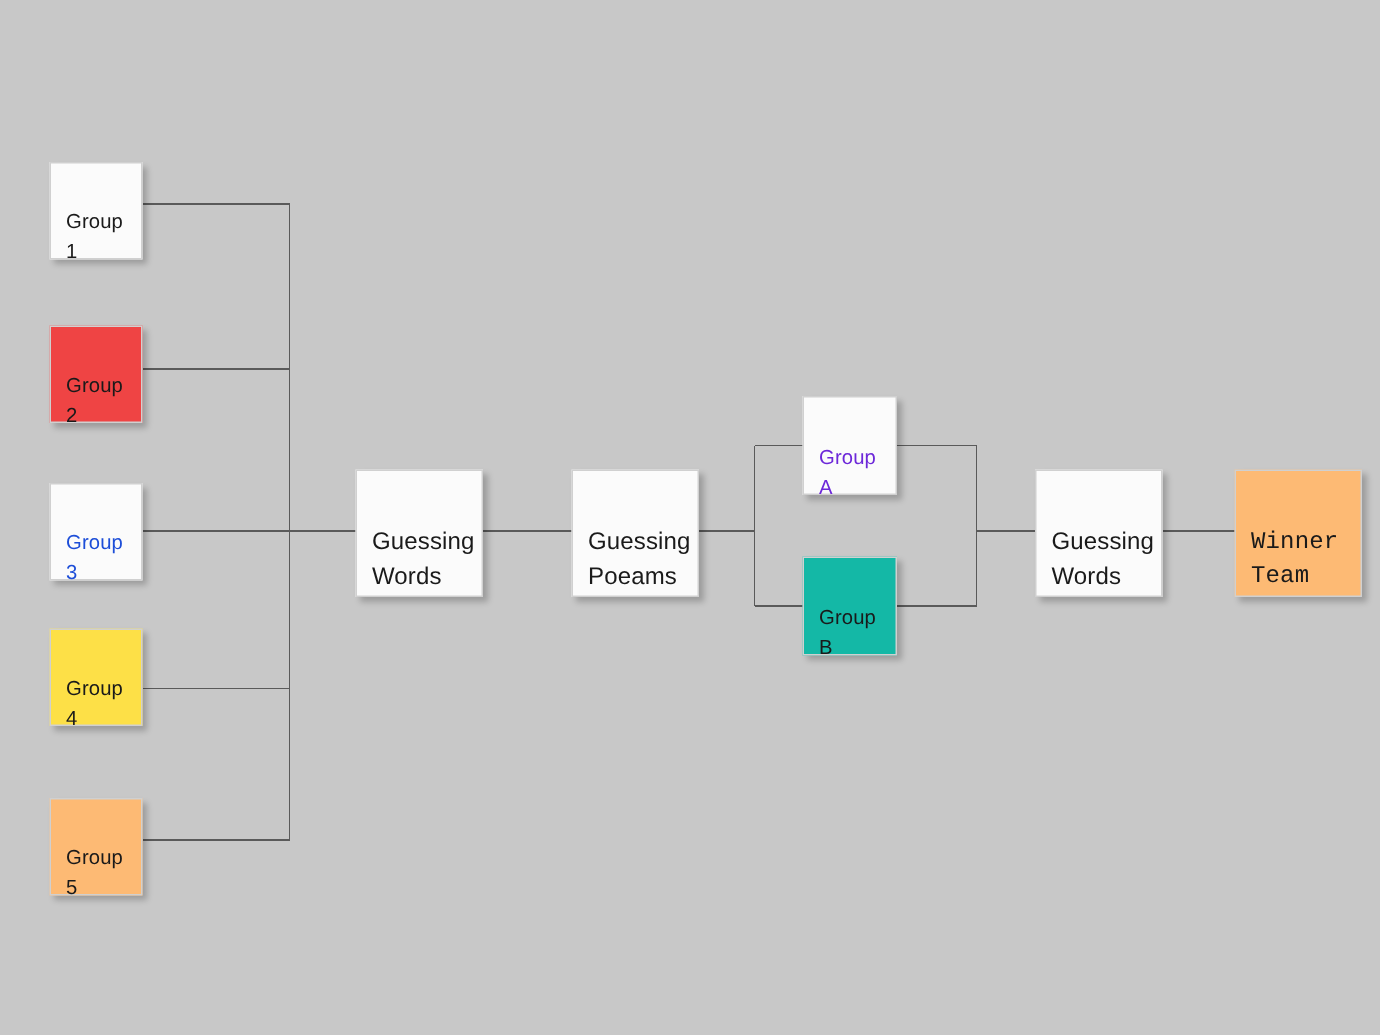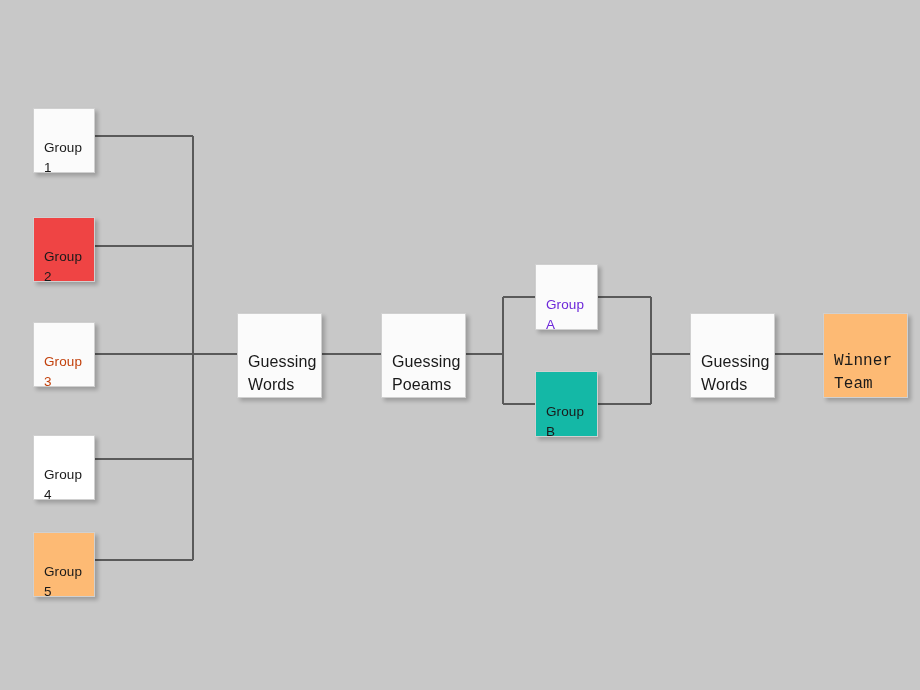--- a/index.html
+++ b/index.html
@@ -77,24 +77,24 @@
         <line x1="775" y1="354" x2="823" y2="354" shape-rendering="crispEdges"></line>
       </g>
   </svg>
 
   <div class="node small" style="left: 33px; top: 108px; width: 62px; height: 65px; background: rgb(251, 251, 251); border-color: rgb(208, 208, 208); color: rgb(26, 26, 26);">
     <span class="node-label">Group 1</span>
   </div>
   <div class="node small" style="left: 33px; top: 217px; width: 62px; height: 65px; background: #ef4444; border-color: rgb(208, 208, 208); color: rgb(26, 26, 26);">
     <span class="node-label">Group 2</span>
   </div>
-  <div class="node small" style="left: 33px; top: 322px; width: 62px; height: 65px; background: rgb(251, 251, 251); border-color: rgb(208, 208, 208); color: #c2410c;">
+  <div class="node small" style="left: 33px; top: 322px; width: 62px; height: 65px; background: rgb(251, 251, 251); border-color: rgb(208, 208, 208); color: #1d4ed8;">
     <span class="node-label">Group 3</span>
   </div>
-  <div class="node small" style="left: 33px; top: 435px; width: 62px; height: 65px; background: #ffffff; border-color: rgb(208, 208, 208); color: rgb(26, 26, 26); justify-content: flex-end;">
+  <div class="node small" style="left: 33px; top: 419px; width: 62px; height: 65px; background: #fde047; border-color: rgb(208, 208, 208); color: rgb(26, 26, 26); justify-content: flex-end;">
     <span class="node-label">Group 4</span>
   </div>
   <div class="node small" style="left: 33px; top: 532px; width: 62px; height: 65px; background: #fdba74; border-color: rgb(208, 208, 208); color: rgb(26, 26, 26);">
     <span class="node-label">Group 5</span>
   </div>
   <div class="node" style="left: 237px; top: 313px; width: 85px; height: 85px; background: rgb(251, 251, 251); border-color: rgb(208, 208, 208); color: rgb(26, 26, 26);">
     <span class="node-label">Guessing
 Words</span>
   </div>
   <div class="node" style="left: 381px; top: 313px; width: 85px; height: 85px; background: rgb(251, 251, 251); border-color: rgb(208, 208, 208); color: rgb(26, 26, 26);">

